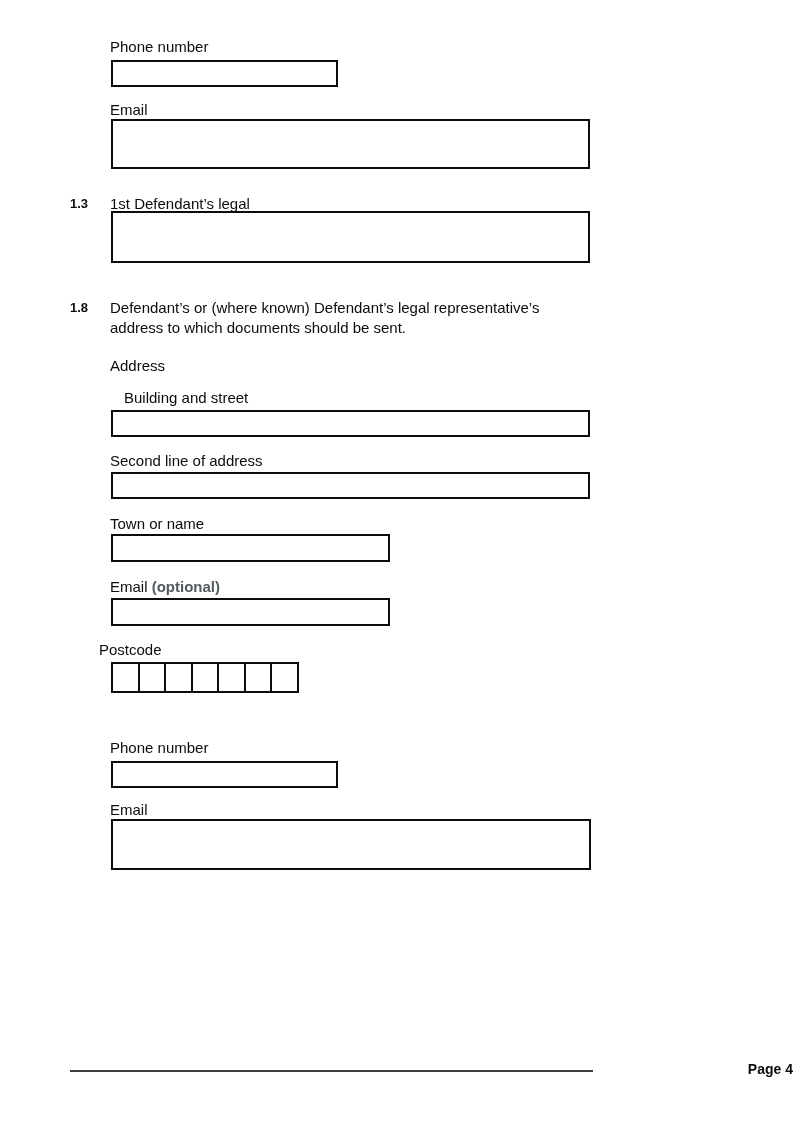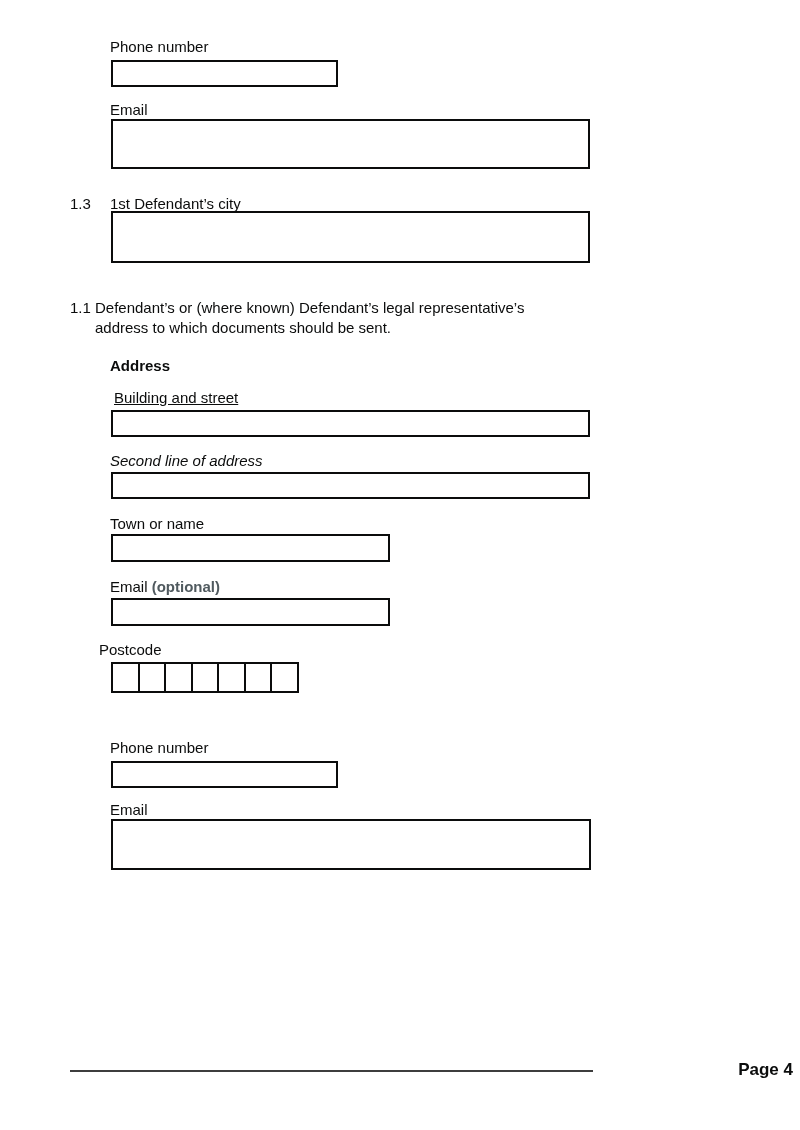--- a/index.html
+++ b/index.html
@@ -12,32 +12,32 @@
     color: var(--text-color, #0b0c0c);
     overflow: hidden;
     margin-left: 33px;
   }
   .lbl {
     position: absolute;
     font-size: 15px;
     line-height: 17px;
     white-space: nowrap;
   }
-  .bold { font-weight: bold; }
+  .bold { font-weight: normal; }
   .hint { color: var(--hint-color, #505a5f); font-weight: bold; }
   .num {
     position: absolute;
     left: 37px;
-    font-size: 15px;
-    font-weight: normal;
+    font-size: 13px;
+    font-weight: bold;
     line-height: 20px;
   }
   .prompt {
     position: absolute;
-    left: 62px;
+    left: 77px;
     font-size: 15px;
     line-height: 20px;
     width: 475px;
   }
   .box {
     position: absolute;
     box-sizing: border-box;
     border: 2px solid var(--border-color, #0b0c0c);
     background: #ffffff;
   }
@@ -60,49 +60,49 @@
     left: 37px;
     top: 1070px;
     width: 523px;
     height: 0;
     border-top: 2px solid var(--rule-color, #3d3d3d);
   }
   .page-label {
     position: absolute;
     top: 1062px;
     right: 40px;
-    font-size: 17px;
+    font-size: 14px;
     font-weight: bold;
     line-height: 15px;
   }
 </style>
 </head>
 <body>
 
 <div class="page">
 
   <div class="lbl" style="left:77px; top:38px;">Phone number</div>
   <div class="box" style="left:78px; top:60px; width:227px; height:27px;"></div>
 
   <div class="lbl" style="left:77px; top:101px;">Email</div>
   <div class="box" style="left:78px; top:119px; width:479px; height:50px;"></div>
 
   <div class="num" style="top:194px;">1.3</div>
-  <div class="lbl" style="left:77px; top:195px;">1st Defendant’s city</div>
+  <div class="lbl" style="left:77px; top:195px;">1st Defendant’s legal</div>
   <div class="box" style="left:78px; top:211px; width:479px; height:52px;"></div>
 
-  <div class="num" style="top:298px;">1.1</div>
+  <div class="num" style="top:298px;">1.8</div>
   <div class="prompt" style="top:298px;">Defendant’s or (where known) Defendant’s legal representative’s address to which documents should be sent.</div>
 
   <div class="lbl bold" style="left:77px; top:357px;">Address</div>
 
-  <div class="lbl" style="left:81px; top:389px;text-decoration:underline;">Building and street</div>
+  <div class="lbl" style="left:91px; top:389px;">Building and street</div>
   <div class="box" style="left:78px; top:410px; width:479px; height:27px;"></div>
 
-  <div class="lbl" style="left:77px; top:452px;font-style:italic;">Second line of address</div>
+  <div class="lbl" style="left:77px; top:452px;">Second line of address</div>
   <div class="box" style="left:78px; top:472px; width:479px; height:27px;"></div>
 
   <div class="lbl" style="left:77px; top:515px;">Town or name</div>
   <div class="box" style="left:78px; top:534px; width:279px; height:28px;"></div>
 
   <div class="lbl" style="left:77px; top:578px;">
     <span>Email</span>
     <span class="hint">(optional)</span>
   </div>
   <div class="box" style="left:78px; top:598px; width:279px; height:28px;"></div>

